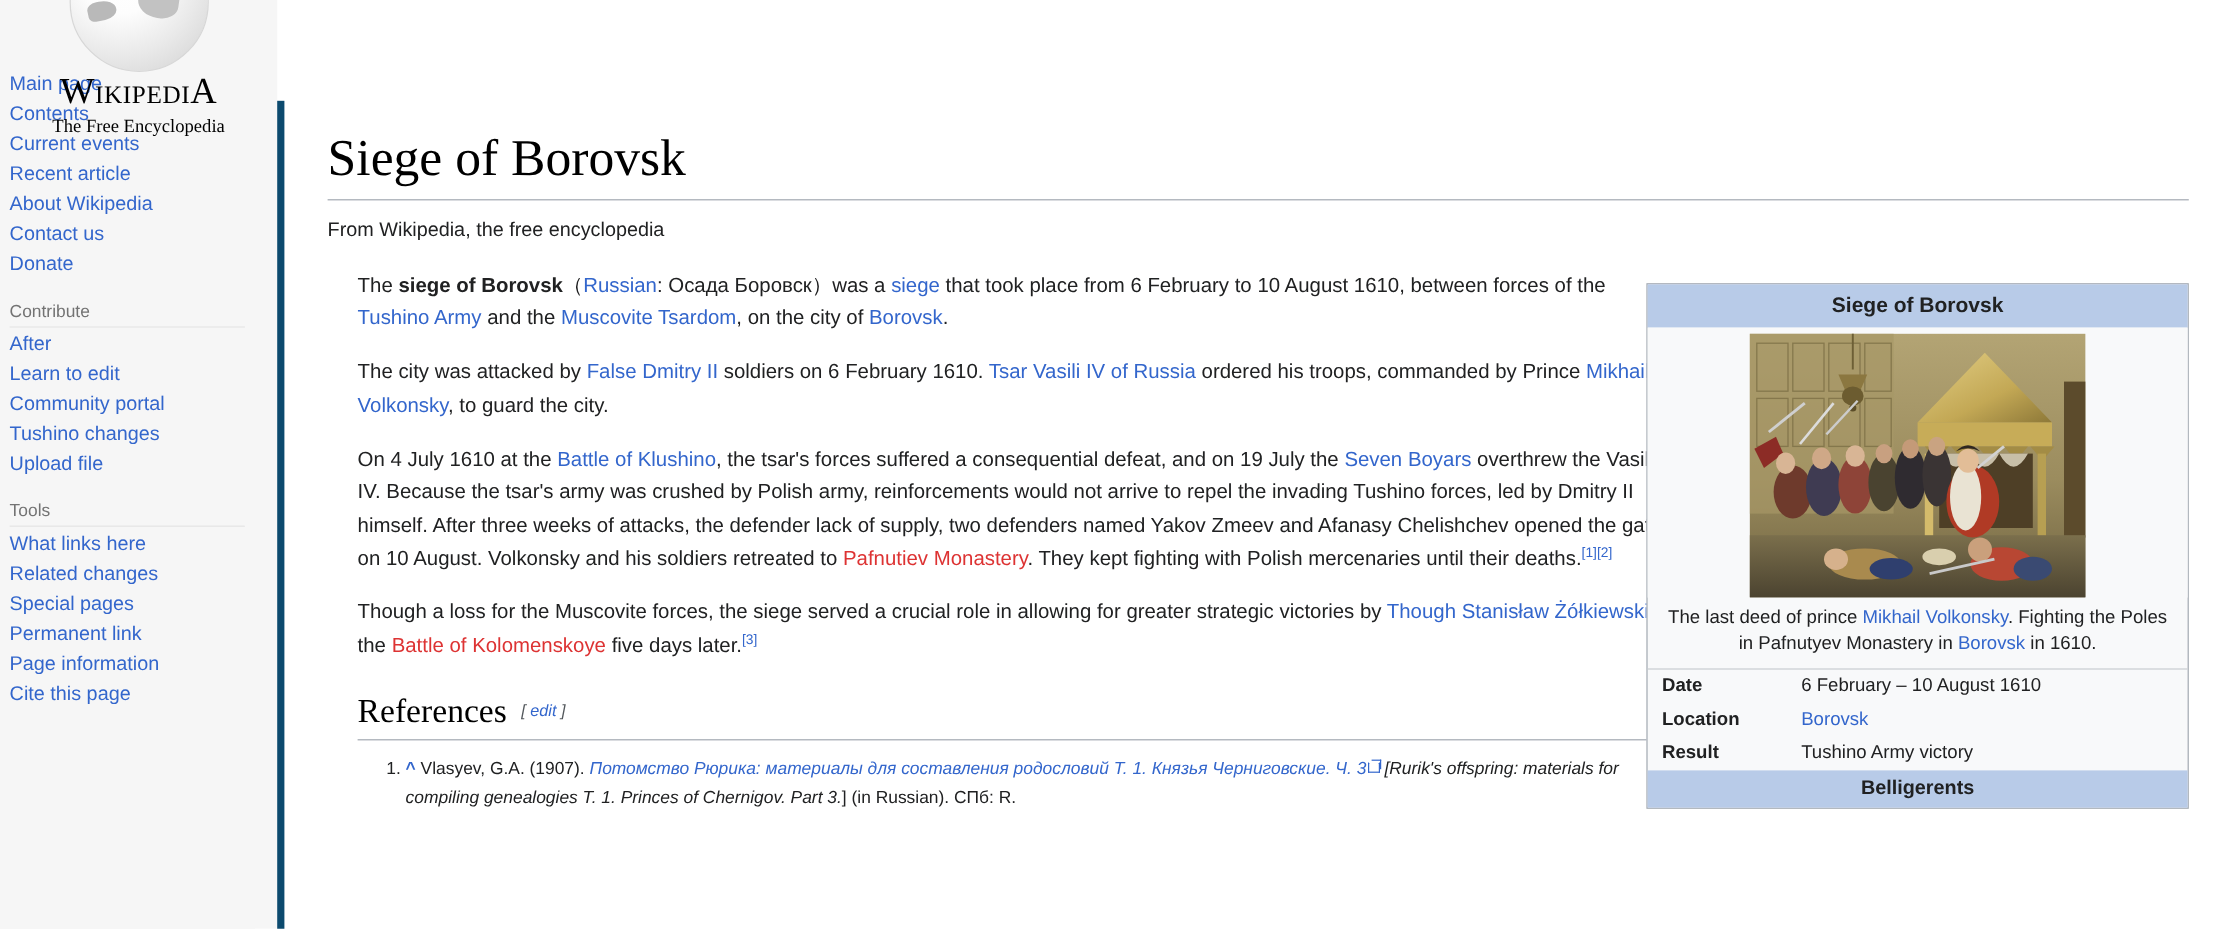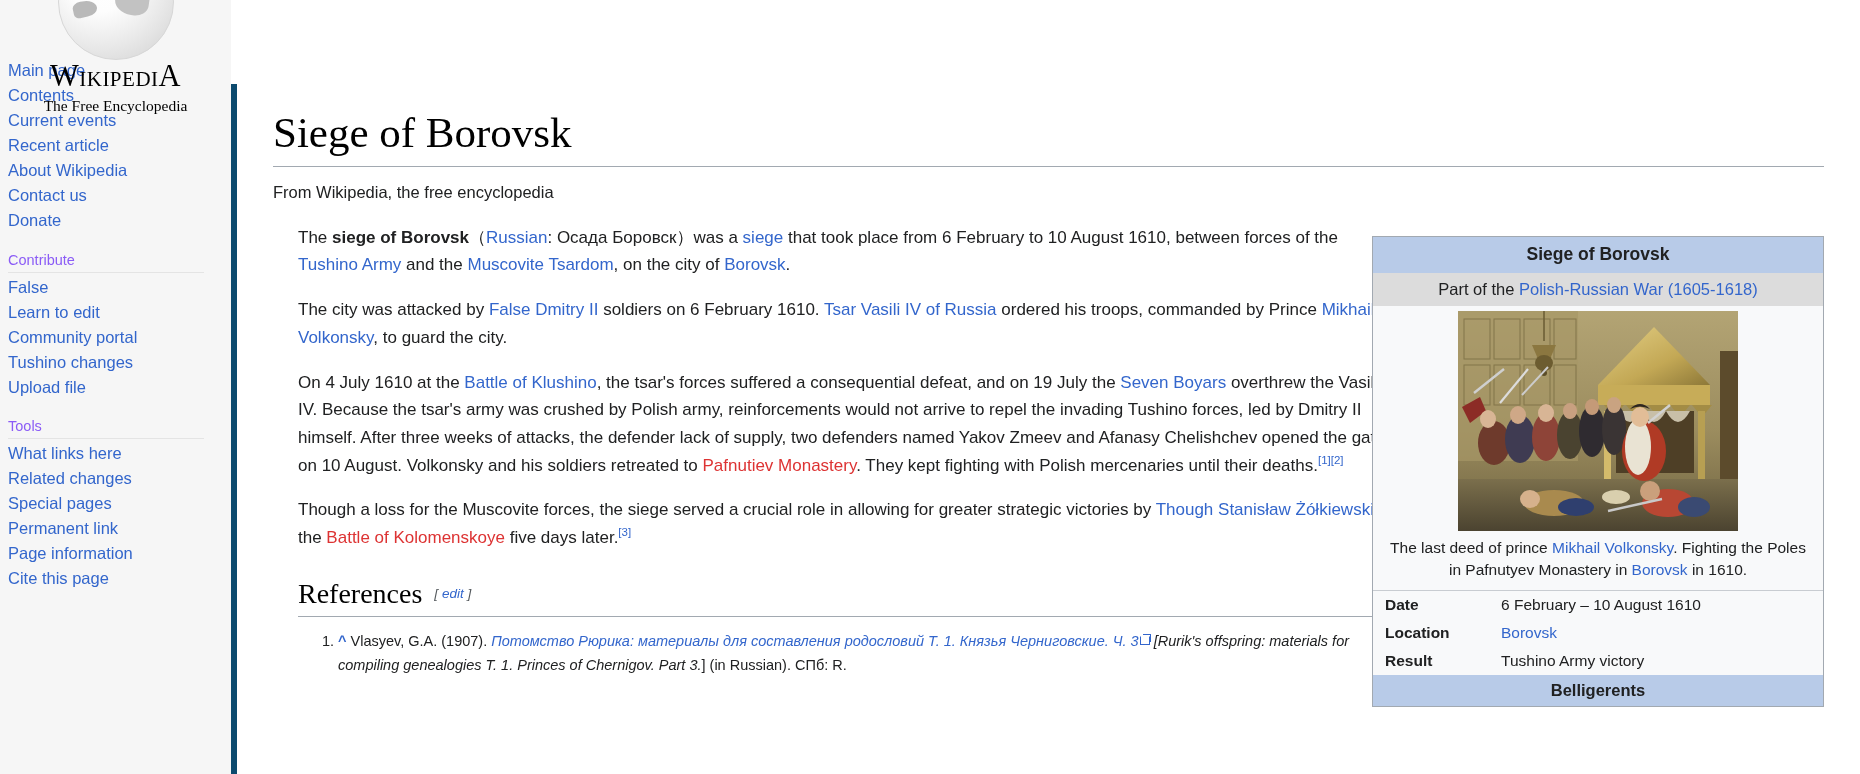--- a/index.html
+++ b/index.html
@@ -68,21 +68,21 @@
     font-family: "Liberation Serif", serif;
     font-size: 15.5px;
     color: #000;
     margin-top: 6px;
     line-height: 1;
   }
 
   .nav-block { margin-top: 22px; padding: 0 0 0 8px; }
   .nav-heading {
     font-size: 14.5px;
-    color: #8b5cf6;
+    color: #737373;
     padding: 4px 0 4px 0;
     margin: 14px 0 2px 0;
     border-bottom: 1px solid #e4e4e4;
     width: 196px;
   }
   .nav-item {
     display: block;
     font-size: 16.5px;
     line-height: 1.52;
     color: #3366cc;
@@ -282,21 +282,21 @@
         <a class="nav-item">Contents</a>
         <a class="nav-item">Current events</a>
         <a class="nav-item">Recent article</a>
         <a class="nav-item">About Wikipedia</a>
         <a class="nav-item">Contact us</a>
         <a class="nav-item">Donate</a>
       </div>
 
     <div class="nav-heading">Contribute</div>
     <div id="nav-contribute">
-        <a class="nav-item">False</a>
+        <a class="nav-item">After</a>
         <a class="nav-item">Learn to edit</a>
         <a class="nav-item">Community portal</a>
         <a class="nav-item">Tushino changes</a>
         <a class="nav-item">Upload file</a>
       </div>
 
     <div class="nav-heading">Tools</div>
     <div id="nav-tools">
         <a class="nav-item">What links here</a>
         <a class="nav-item">Related changes</a>
@@ -309,23 +309,20 @@
 </div>
 
 <div id="content">
   <div id="content-inner">
 
     <h1 class="firstHeading">Siege of Borovsk</h1>
     <div class="siteSub">From Wikipedia, the free encyclopedia</div>
 
     <div id="infobox">
       <div class="ib-title">Siege of Borovsk</div>
-      <div class="ib-subtitle">
-        <span>Part of the </span><a class="l">Polish-Russian War (1605-1618)</a>
-      </div>
 
       <div class="ib-image-cell">
         <svg class="ib-painting" viewBox="0 0 280 220">
           <defs>
             <linearGradient id="wall" x1="0" y1="0" x2="0" y2="1">
               <stop offset="0%" stop-color="#b3a474"></stop>
               <stop offset="55%" stop-color="#9b8c5e"></stop>
               <stop offset="100%" stop-color="#6e6240"></stop>
             </linearGradient>
             <linearGradient id="canopy" x1="0" y1="0" x2="1" y2="1">

